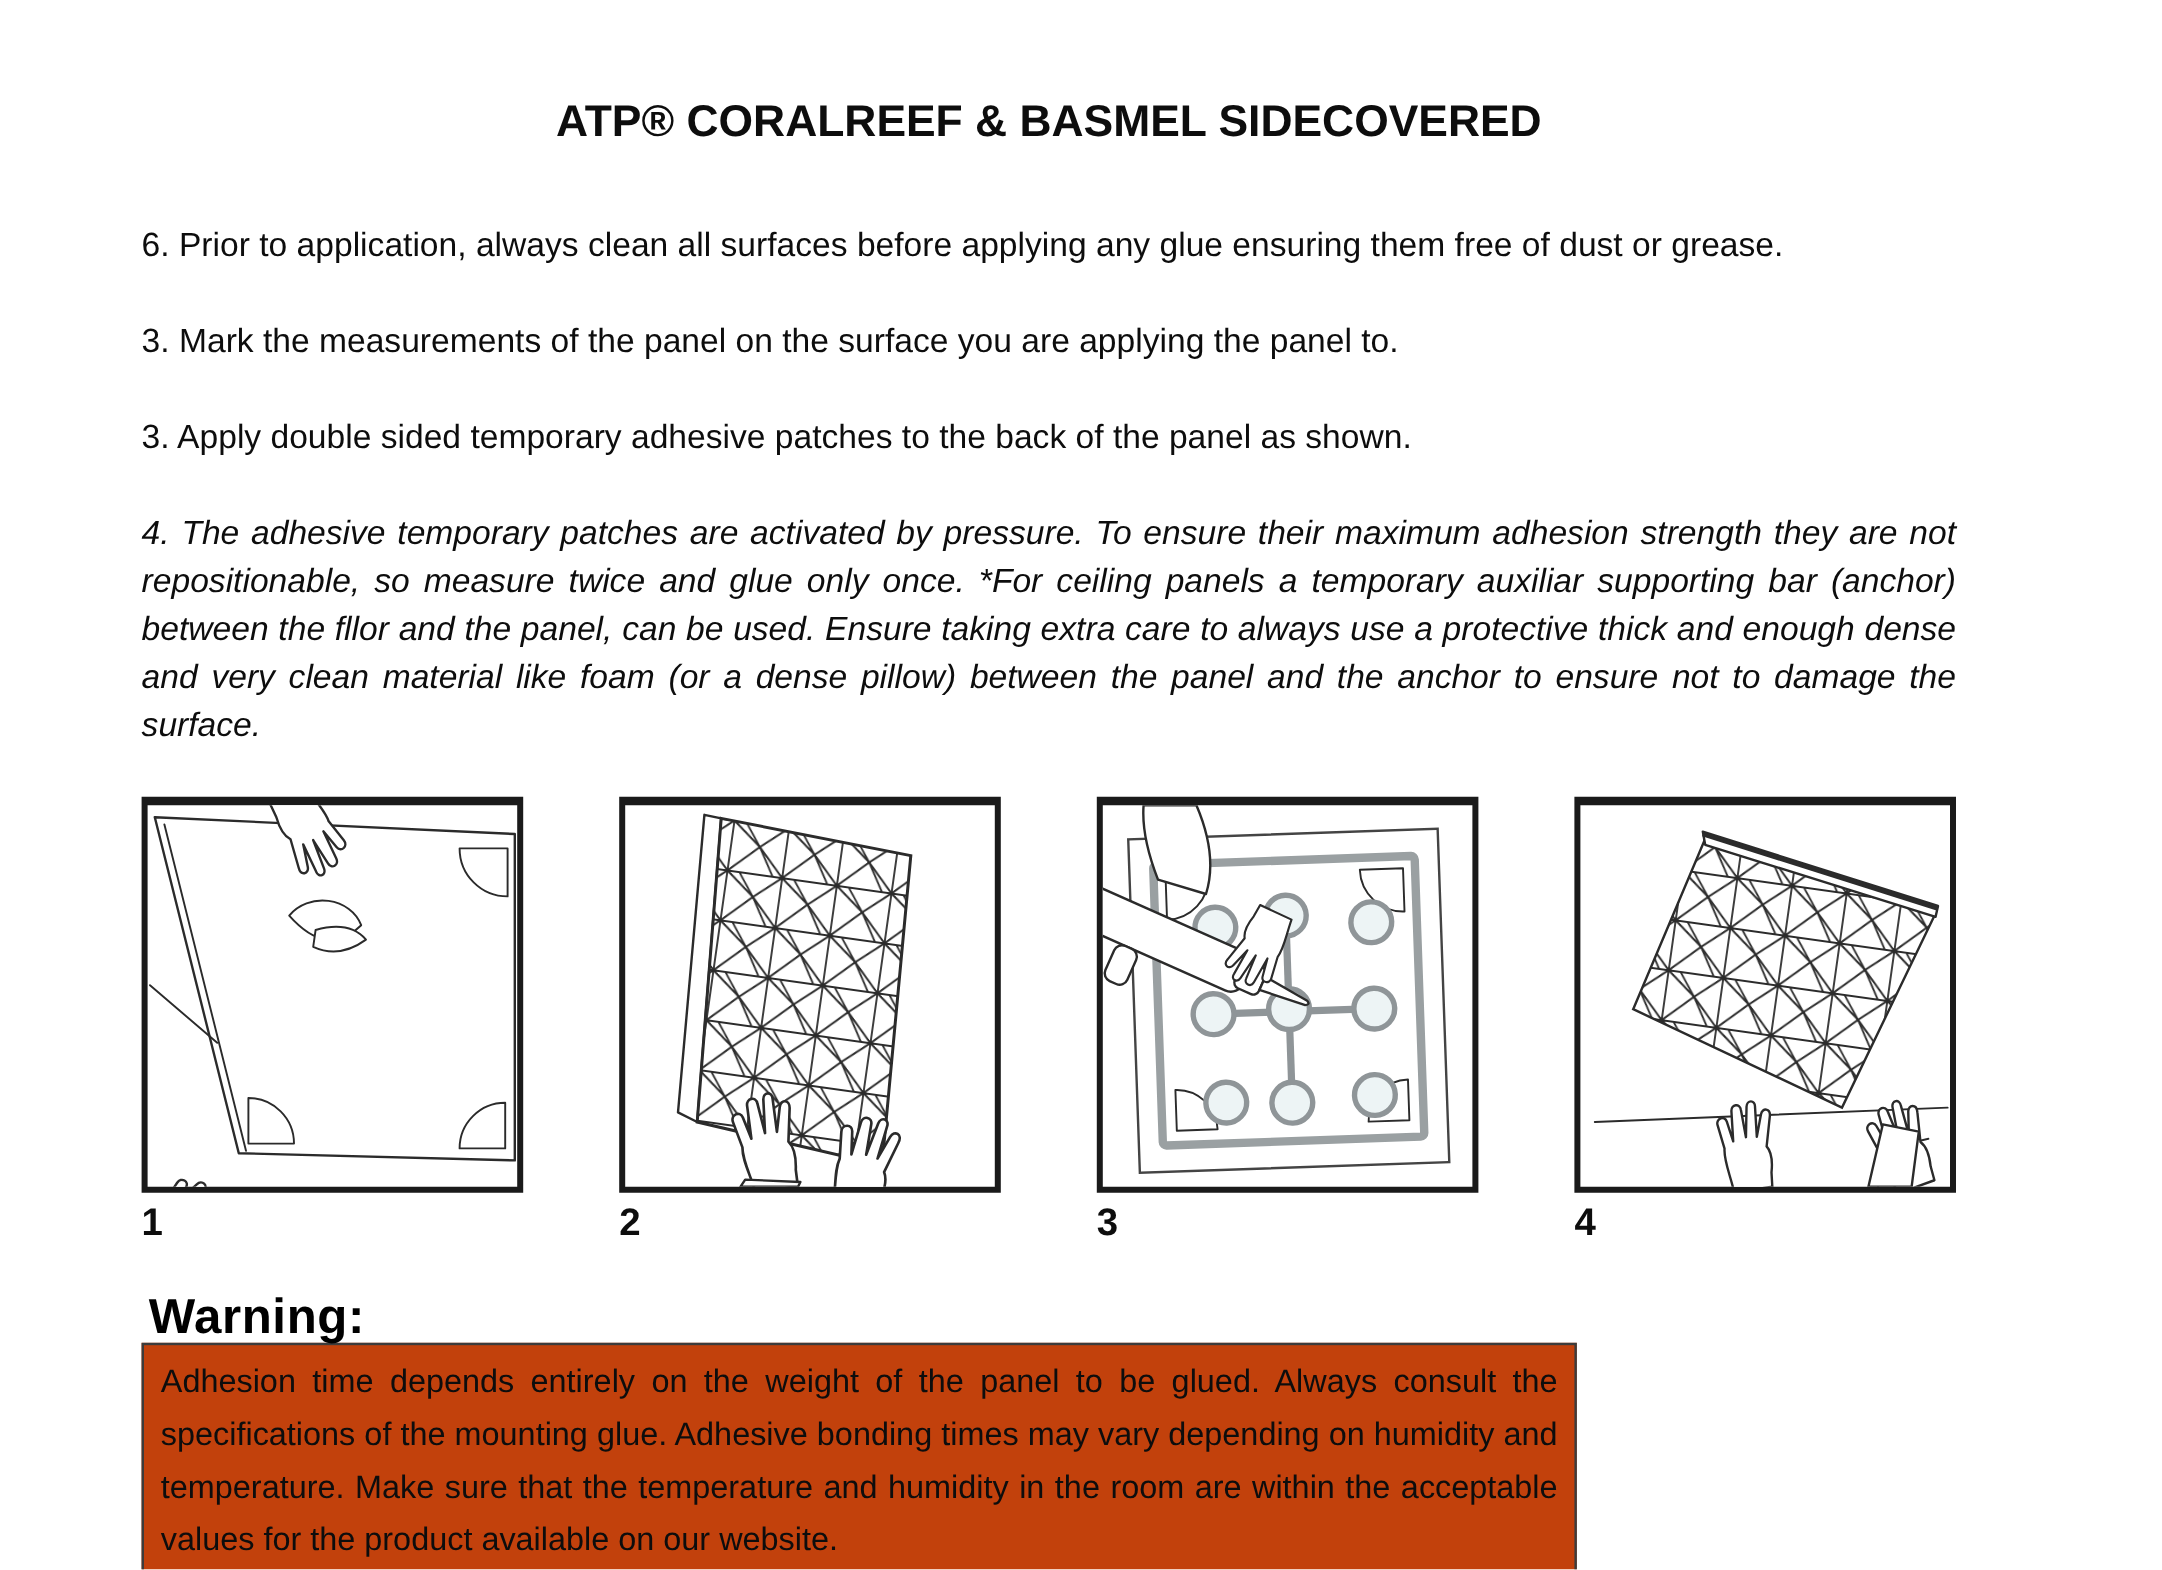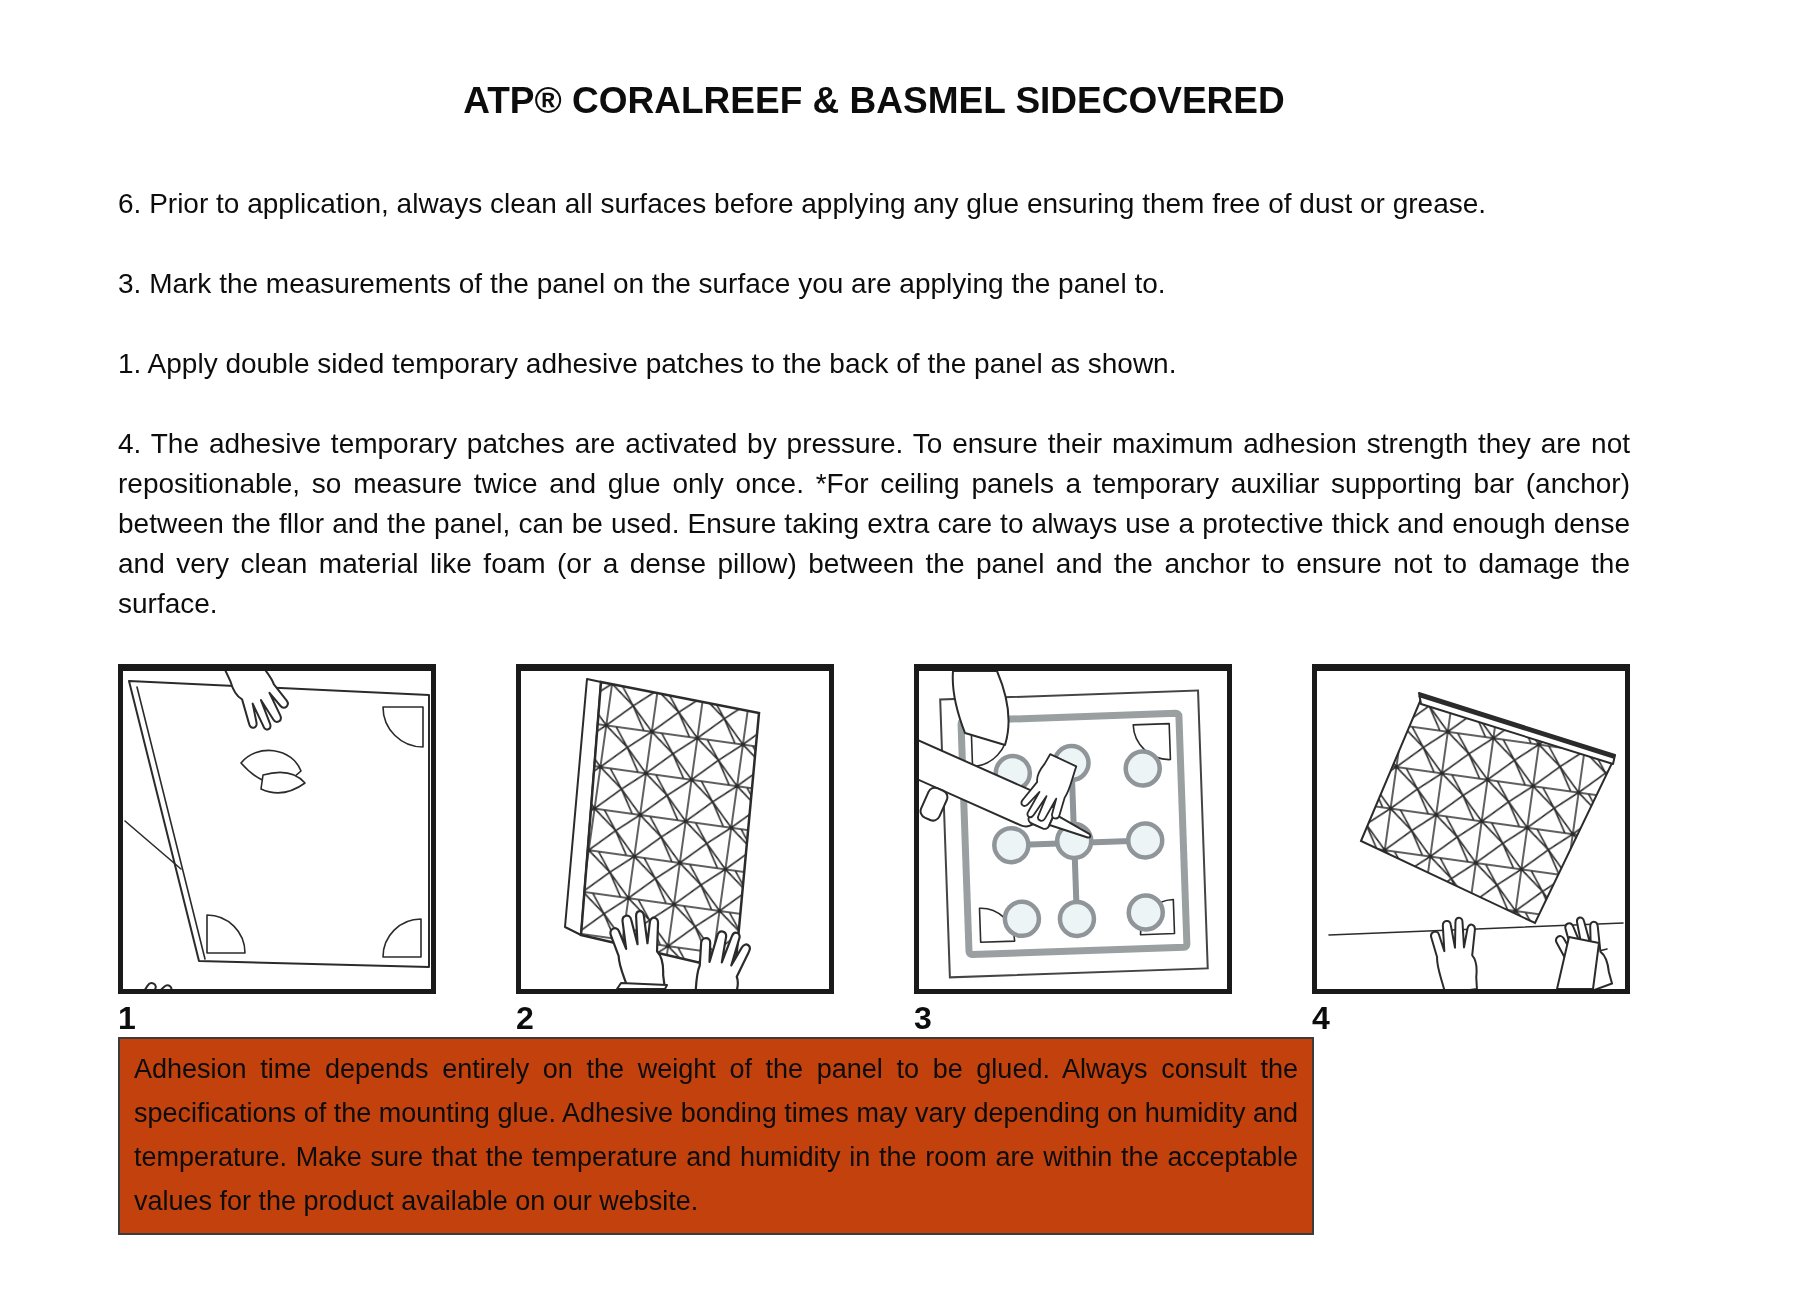--- a/index.html
+++ b/index.html
@@ -20,21 +20,21 @@
     letter-spacing:0px;
     color:#0d0d0d;
   }
   .steps { margin-top:62px; }
   .steps p {
     margin:0 0 40px 0;
     font-size:28px;
     line-height:40px;
     color:#0d0d0d;
   }
-  .steps p.justify { text-align:justify; }
+  .steps p.justify { text-align:justify;font-style:italic; }
   .figures {
     display:flex;
     gap:80px;
     margin-top:38px;
   }
   .figure { width:318px; margin:0; }
   .figbox {
     box-sizing:border-box;
     width:318px; height:330px;
     border:5px solid #1a1a1a;
@@ -97,21 +97,21 @@
 </svg>
 
 <div class="page">
   <div class="content">
 
     <h1 class="title">ATP® CORALREEF &amp; BASMEL SIDECOVERED</h1>
 
     <div class="steps">
       <p>6. Prior to application, always clean all surfaces before applying any glue ensuring them free of dust or grease.</p>
       <p>3. Mark the measurements of the panel on the surface you are applying the panel to.</p>
-      <p>1. Apply double sided temporary adhesive patches to the back of the panel as shown.</p>
+      <p>3. Apply double sided temporary adhesive patches to the back of the panel as shown.</p>
       <p class="justify">4. The adhesive temporary patches are activated by pressure.  To ensure their maximum adhesion strength they are not repositionable, so measure twice and glue only once. *For ceiling panels a temporary auxiliar supporting bar (anchor) between the fllor and the panel, can be used. Ensure taking extra care to always use a protective thick and enough dense and very clean material like foam (or a dense pillow) between the panel and the anchor to ensure not to damage the surface.</p>
     </div>
 
     <div class="figures">
 
       <figure class="figure">
         <div class="figbox">
           <svg viewBox="0 0 308 318">
             <polygon class="la" points="6,10 306,24 306,296 76,290"></polygon>
             <line class="la thin" x1="14" y1="16" x2="82" y2="288"></line>
@@ -192,19 +192,20 @@
             <use href="#hand" transform="translate(112,250) rotate(-8)"></use>
             <use href="#hand" transform="translate(234,256) rotate(-20)"></use>
             <path class="la" d="M240,318 L252,266 L282,272 L276,318 Z"></path>
           </svg>
         </div>
         <figcaption class="fignum">4</figcaption>
       </figure>
 
     </div>
 
+    <div class="warning-heading">Warning:</div>
 
     <div class="warning-box">
       <p>Adhesion time depends entirely on the weight of the panel to be glued. Always consult the specifications of the mounting glue. Adhesive bonding times may vary depending on humidity and temperature. Make sure that the temperature and humidity in the room are within the acceptable values for the product available on our website.</p>
     </div>
 
   </div>
 </div>
 
 </body></html>

